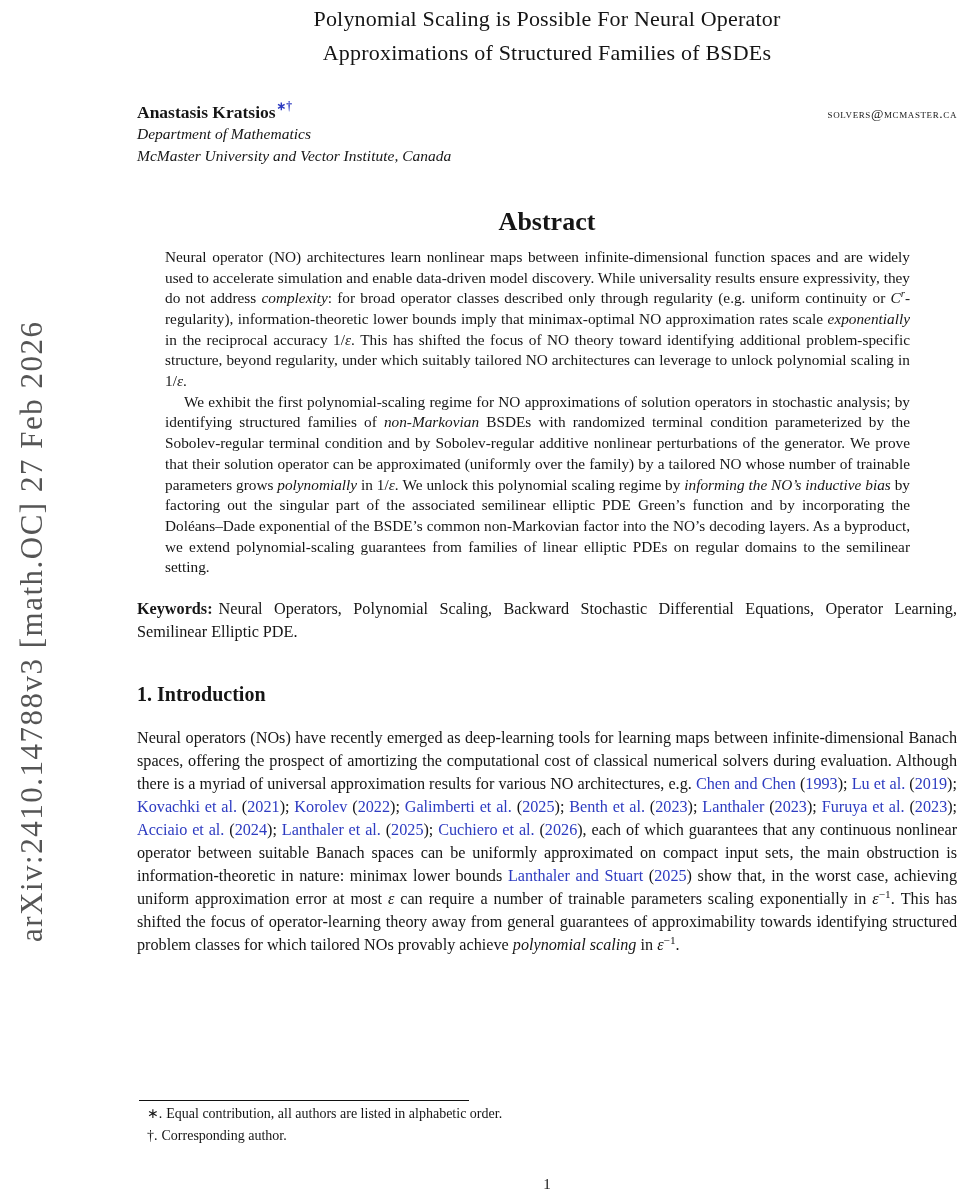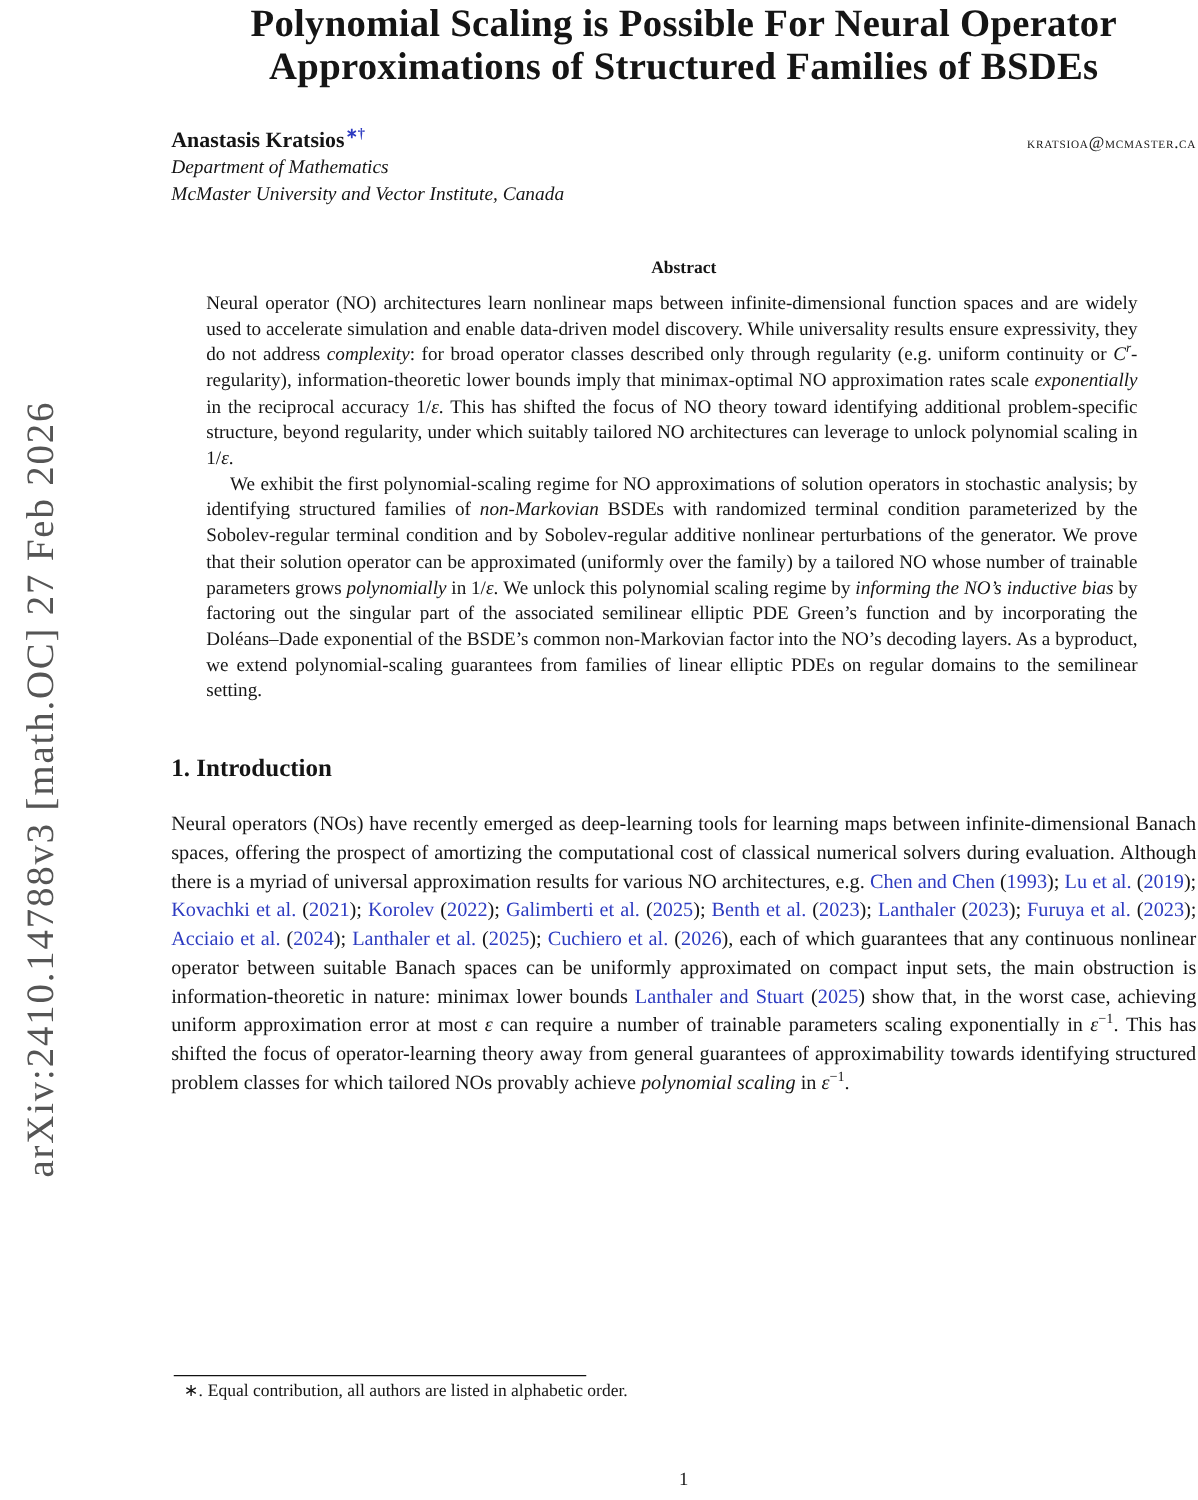--- a/index.html
+++ b/index.html
@@ -15,38 +15,38 @@
   }
   .arxiv-stamp{
     position:absolute;left:14px;top:942px;
     transform-origin:0 0;transform:rotate(-90deg);
     white-space:nowrap;font-size:31px;letter-spacing:1.5px;
     color:var(--stamp);
   }
   .content{position:absolute;left:137px;top:0;width:820px;}
   h1.title{
     margin:0;padding-top:2px;text-align:center;
-    font-size:31px;line-height:34px;font-weight:bold;letter-spacing:.2px;
+    font-size:22px;line-height:34px;font-weight:normal;letter-spacing:.2px;
   }
   h1.title .title-line{display:block;}
   .authors{margin-top:30px;}
   .author-row{display:flex;justify-content:space-between;align-items:baseline;}
   .author-name{font-size:17.5px;font-weight:bold;}
   .author-name sup.mark{
     color:var(--link);font-size:11.5px;font-weight:bold;
     position:relative;top:-1px;margin-left:1px;
   }
   .author-email{
     font-size:13.5px;font-variant:small-caps;letter-spacing:.6px;
   }
   .affil{font-style:italic;font-size:15.5px;line-height:22px;}
   .author-block2{margin-top:11px;}
   h2.abstract-heading{
     margin:40px 0 10px 0;text-align:center;
-    font-size:14px;font-weight:bold;
+    font-size:26px;font-weight:bold;
   }
   .abstract-body{margin-left:28px;width:745px;}
   .abs-p{
     margin:0;font-size:15.3px;line-height:20.7px;text-align:justify;
   }
   .abs-p.indent{text-indent:19px;}
   .keywords{
     margin:20px 0 0 0;font-size:16.2px;line-height:22.5px;text-align:justify;
   }
   .kw-label{margin-right:6px;}
@@ -82,40 +82,42 @@
     <span class="title-line">Polynomial Scaling is Possible For Neural Operator</span>
     <span class="title-line">Approximations of Structured Families of BSDEs</span>
   </h1>
 
   <div class="authors">
 
 
     <div class="author-block2">
       <div class="author-row">
         <div class="author-name"><b>Anastasis Kratsios</b><sup class="mark">∗†</sup></div>
-        <div class="author-email">kratsioa@mcmaster.ca</div>
+        <div class="author-email">solvers@mcmaster.ca</div>
       </div>
       <div class="affil">Department of Mathematics</div>
       <div class="affil">McMaster University and Vector Institute, Canada</div>
     </div>
 
   </div>
 
   <h2 class="abstract-heading">Abstract</h2>
 
   <div class="abstract-body">
     <p class="abs-p"><span>Neural operator (NO) architectures learn nonlinear maps between infinite-dimensional function spaces and are widely used to accelerate simulation and enable data-driven model discovery. While universality results ensure expressivity, they do not address </span><span class="seg-i">complexity</span><span>: for broad operator classes described only through regularity (e.g. uniform continuity or </span><span class="seg-i">C</span><span class="seg-sup-i">r</span><span>-regularity), information-theoretic lower bounds imply that minimax-optimal NO approximation rates scale </span><span class="seg-i">exponentially</span><span> in the reciprocal accuracy 1/</span><span class="seg-i">ε</span><span>. This has shifted the focus of NO theory toward identifying additional problem-specific structure, beyond regularity, under which suitably tailored NO architectures can leverage to unlock polynomial scaling in 1/</span><span class="seg-i">ε</span><span>.</span></p>
     <p class="abs-p indent"><span>We exhibit the first polynomial-scaling regime for NO approximations of solution operators in stochastic analysis; by identifying structured families of </span><span class="seg-i">non-Markovian</span><span> BSDEs with randomized terminal condition parameterized by the Sobolev-regular terminal condition and by Sobolev-regular additive nonlinear perturbations of the generator. We prove that their solution operator can be approximated (uniformly over the family) by a tailored NO whose number of trainable parameters grows </span><span class="seg-i">polynomially</span><span> in 1/</span><span class="seg-i">ε</span><span>. We unlock this polynomial scaling regime by </span><span class="seg-i">informing the NO’s inductive bias</span><span> by factoring out the singular part of the associated semilinear elliptic PDE Green’s function and by incorporating the Doléans–Dade exponential of the BSDE’s common non-Markovian factor into the NO’s decoding layers. As a byproduct, we extend polynomial-scaling guarantees from families of linear elliptic PDEs on regular domains to the semilinear setting.</span></p>
   </div>
 
+  <p class="keywords"><b class="kw-label">Keywords:</b><span class="kw-text">Neural Operators, Polynomial Scaling, Backward Stochastic Differential Equations, Operator Learning, Semilinear Elliptic PDE.</span></p>
 
   <h2 class="section-heading">1. Introduction</h2>
 
   <p class="intro"><span>Neural operators (NOs) have recently emerged as deep-learning tools for learning maps between infinite-dimensional Banach spaces, offering the prospect of amortizing the computational cost of classical numerical solvers during evaluation. Although there is a myriad of universal approximation results for various NO architectures, e.g. </span><span class="seg-link">Chen and Chen</span><span> (</span><span class="seg-link">1993</span><span>); </span><span class="seg-link">Lu et al.</span><span> (</span><span class="seg-link">2019</span><span>); </span><span class="seg-link">Kovachki et al.</span><span> (</span><span class="seg-link">2021</span><span>); </span><span class="seg-link">Korolev</span><span> (</span><span class="seg-link">2022</span><span>); </span><span class="seg-link">Galimberti et al.</span><span> (</span><span class="seg-link">2025</span><span>); </span><span class="seg-link">Benth et al.</span><span> (</span><span class="seg-link">2023</span><span>); </span><span class="seg-link">Lanthaler</span><span> (</span><span class="seg-link">2023</span><span>); </span><span class="seg-link">Furuya et al.</span><span> (</span><span class="seg-link">2023</span><span>); </span><span class="seg-link">Acciaio et al.</span><span> (</span><span class="seg-link">2024</span><span>); </span><span class="seg-link">Lanthaler et al.</span><span> (</span><span class="seg-link">2025</span><span>); </span><span class="seg-link">Cuchiero et al.</span><span> (</span><span class="seg-link">2026</span><span>), each of which guarantees that any continuous nonlinear operator between suitable Banach spaces can be uniformly approximated on compact input sets, the main obstruction is information-theoretic in nature: minimax lower bounds </span><span class="seg-link">Lanthaler and Stuart</span><span> (</span><span class="seg-link">2025</span><span>) show that, in the worst case, achieving uniform approximation error at most </span><span class="seg-i">ε</span><span> can require a number of trainable parameters scaling exponentially in </span><span class="seg-i">ε</span><span class="seg-sup">−1</span><span>. This has shifted the focus of operator-learning theory away from general guarantees of approximability towards identifying structured problem classes for which tailored NOs provably achieve </span><span class="seg-i">polynomial scaling</span><span> in </span><span class="seg-i">ε</span><span class="seg-sup">−1</span><span>.</span></p>
 
 </div>
 
 <div class="footnotes">
   <div class="footrule"></div>
   <div class="footnote"><span class="fn-mark">∗.</span><span>Equal contribution, all authors are listed in alphabetic order.</span></div>
+  <div class="footnote"><span class="fn-mark">†.</span><span>Corresponding author.</span></div>
 </div>
 
 <div class="page-number">1</div>
 
 </body></html>

